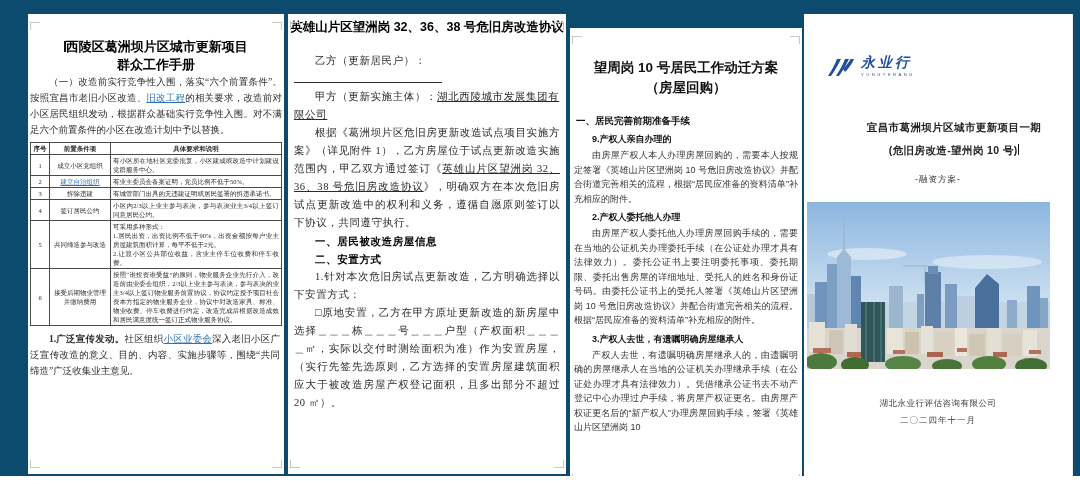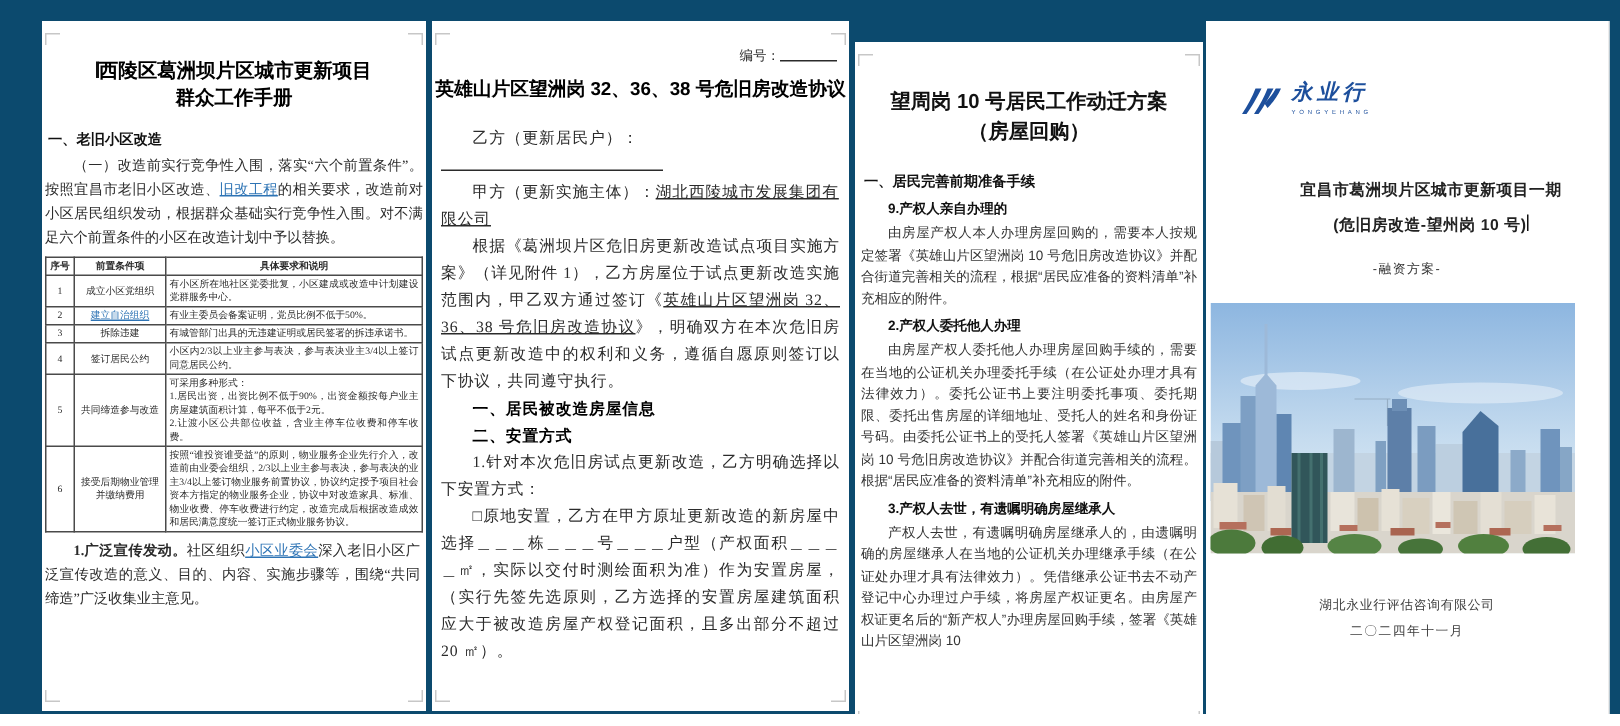--- a/index.html
+++ b/index.html
@@ -74,21 +74,20 @@
   <div class="page" id="p1">
     <span class="cm tl"></span>
     <span class="cm tr"></span>
     <span class="cm bl"></span>
     <span class="cm br"></span>
 
     <div class="p1-title"><span class="caret"></span><span>西陵区葛洲坝片区城市更新项目</span><br>
       <span>群众工作手册</span>
     </div>
 
-    <div class="p1-h">一、老旧小区改造</div>
 
     <p class="p1-para"><span>（一）改造前实行竞争性入围，落实“六个前置条件”。按照宜昌市老旧小区改造、</span><span class="doc-link">旧改工程</span><span>的相关要求，改造前对小区居民组织发动，根据群众基础实行竞争性入围。对不满足六个前置条件的小区在改造计划中予以替换。</span></p>
 
     <table class="p1-table">
       <tbody>
           <tr>
         <th class="td-no">序号</th>
         <th class="td-item">前置条件项</th>
         <th>具体要求和说明</th>
       </tr>
@@ -129,21 +128,20 @@
 
     <p class="p1-bottom"><span class="b">1.广泛宣传发动。</span><span>社区组织</span><span class="doc-link">小区业委会</span><span>深入老旧小区广泛宣传改造的意义、目的、内容、实施步骤等，围绕“共同缔造”广泛收集业主意见。</span></p>
   </div>
 
   <div class="page" id="p2">
     <span class="cm tl"></span>
     <span class="cm tr"></span>
     <span class="cm bl"></span>
     <span class="cm br"></span>
 
-    <div class="p2-code"><span>编号：</span><span class="blank"></span></div>
 
     <div class="p2-title">英雄山片区望洲岗 32、36、38 号危旧房改造协议</div>
 
     <p class="p2-line"><span>乙方（更新居民户）：</span><span class="blank"></span></p>
     <p class="p2-line"><span>甲方（更新实施主体）：</span><span class="ul">湖北西陵城市发展集团有限公司</span></p>
 
     <p class="p2-para"><span>根据《葛洲坝片区危旧房更新改造试点项目实施方案》（详见附件 1），乙方房屋位于试点更新改造实施范围内，甲乙双方通过签订《</span><span class="ul">英雄山片区望洲岗 32、36、38 号危旧房改造协议</span><span>》，明确双方在本次危旧房试点更新改造中的权利和义务，遵循自愿原则签订以下协议，共同遵守执行。</span></p>
 
     <p class="p2-hd">一、居民被改造房屋信息</p>
     <p class="p2-hd">二、安置方式</p>

